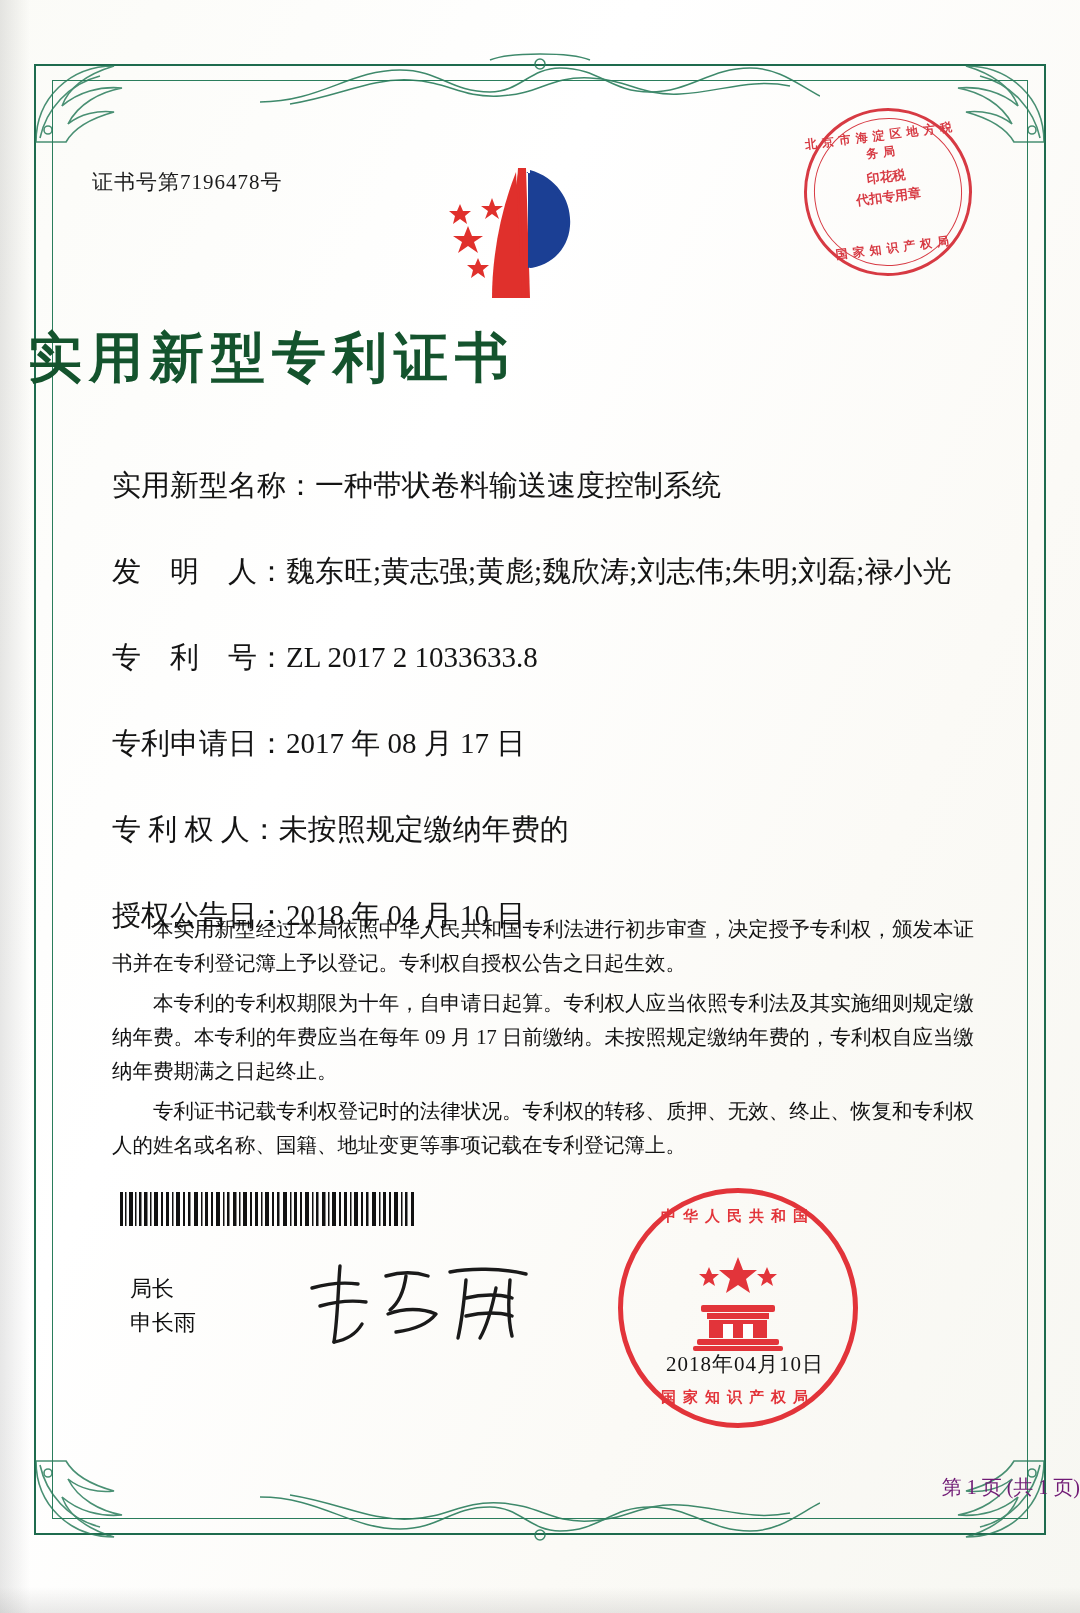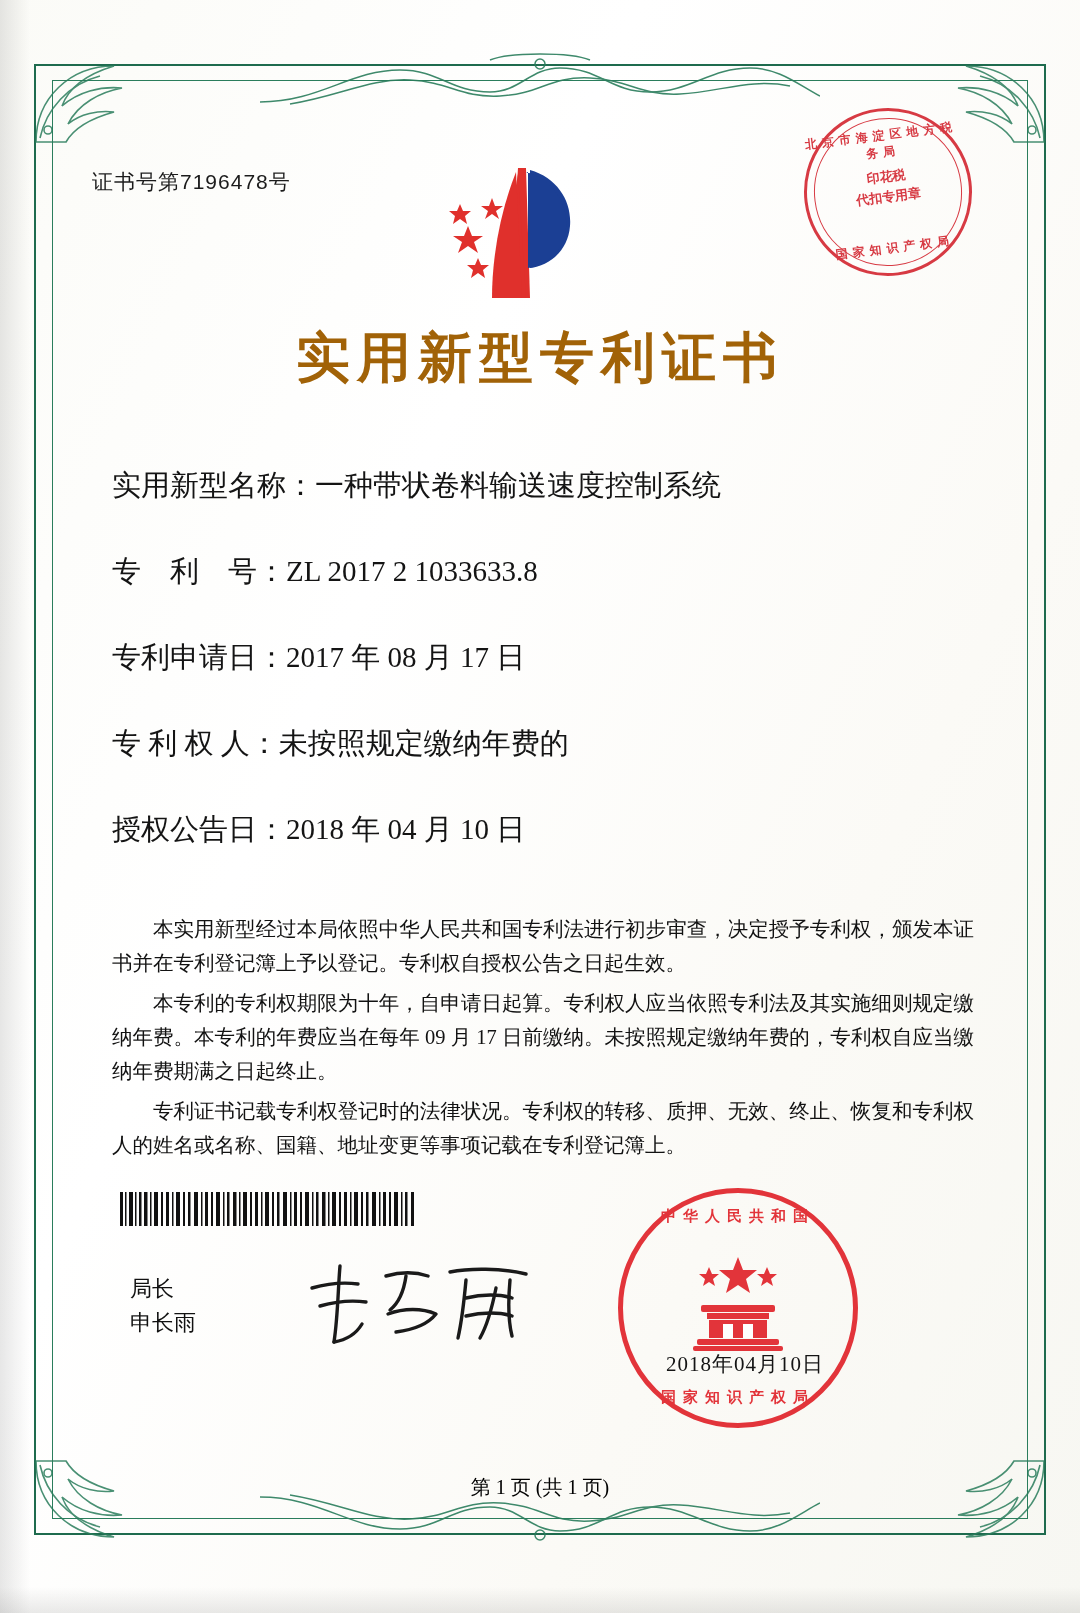--- a/index.html
+++ b/index.html
@@ -75,21 +75,21 @@
     opacity: .9;
   }
 
   .cert-no {
     position: absolute;
     left: 92px;
     top: 168px;
     font-size: 21px;
     letter-spacing: 1px;
     color: #1b1b1b;
-    font-family: Liberation Sans, sans-serif;
+    font-family: Liberation Serif, serif;
   }
 
   .logo {
     position: absolute;
     left: 430px;
     top: 160px;
     width: 170px;
     height: 150px;
   }
 
@@ -129,26 +129,26 @@
     text-align: center;
     font-size: 13px;
     line-height: 20px;
     font-weight: bold;
   }
 
   .title {
     position: absolute;
     left: 0; right: 0;
     top: 322px;
-    text-align: center;
     font-size: 54px;
     letter-spacing: 7px;
     font-weight: bold;
-    color: #a16207;
+    color: #14532d;
     font-family: "DejaVu Serif", "Liberation Serif", serif;
+    padding-left: 28px;
   }
 
   .fields {
     position: absolute;
     left: 112px;
     top: 466px;
     width: 860px;
   }
   .field-row {
     font-size: 29px;
@@ -247,23 +247,23 @@
     top: 1350px;
     font-size: 21px;
     color: #141414;
     letter-spacing: 1px;
   }
 
   .page-num {
     position: absolute;
     left: 0; right: 0;
     bottom: 112px;
-    text-align: center;
+    text-align: right;
     font-size: 20px;
-    color: #000000;
+    color: #701a75;
   }
 
   
   .shadow-left {
     position: absolute;
     left: 0; top: 0; bottom: 0;
     width: 30px;
     background: linear-gradient(to right, rgba(120,120,120,.18), rgba(255,255,255,0));
   }
   .shadow-bottom {
@@ -354,20 +354,23 @@
       <div>代扣专用章</div>
     </div>
     <div class="arc-bottom">国家知识产权局</div>
   </div>
 
   <div class="title">实用新型专利证书</div>
 
   <div class="fields">
     <div class="field-row">
       <span class="field-label">实用新型名称：</span><span class="field-value">一种带状卷料输送速度控制系统</span>
+    </div>
+    <div class="field-row">
+      <span class="field-label">发　明　人：</span><span class="field-value">魏东旺;黄志强;黄彪;魏欣涛;刘志伟;朱明;刘磊;禄小光</span>
     </div>
     <div class="field-row">
       <span class="field-label">专　利　号：</span><span class="field-value">ZL 2017 2 1033633.8</span>
     </div>
     <div class="field-row">
       <span class="field-label">专利申请日：</span><span class="field-value">2017 年 08 月 17 日</span>
     </div>
     <div class="field-row">
       <span class="field-label">专 利 权 人：</span><span class="field-value">未按照规定缴纳年费的</span>
     </div>

